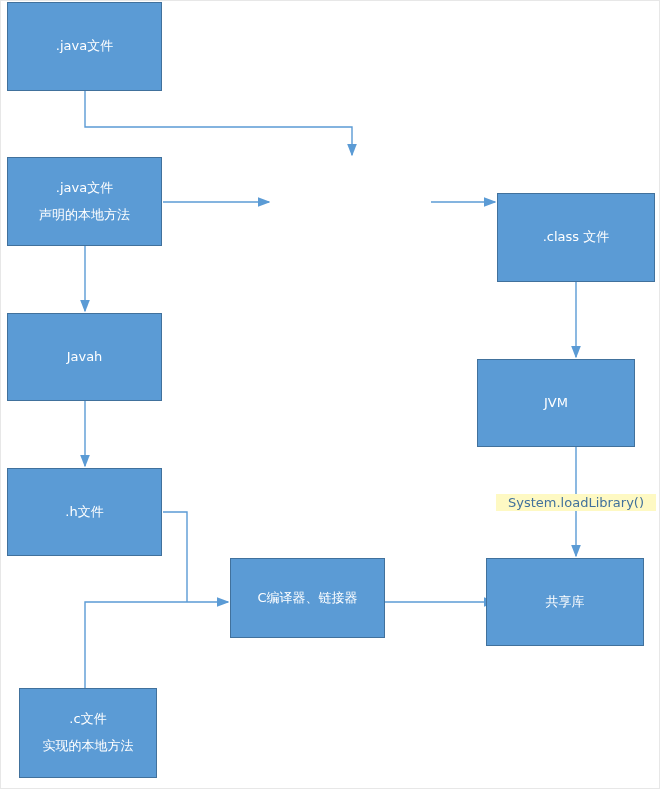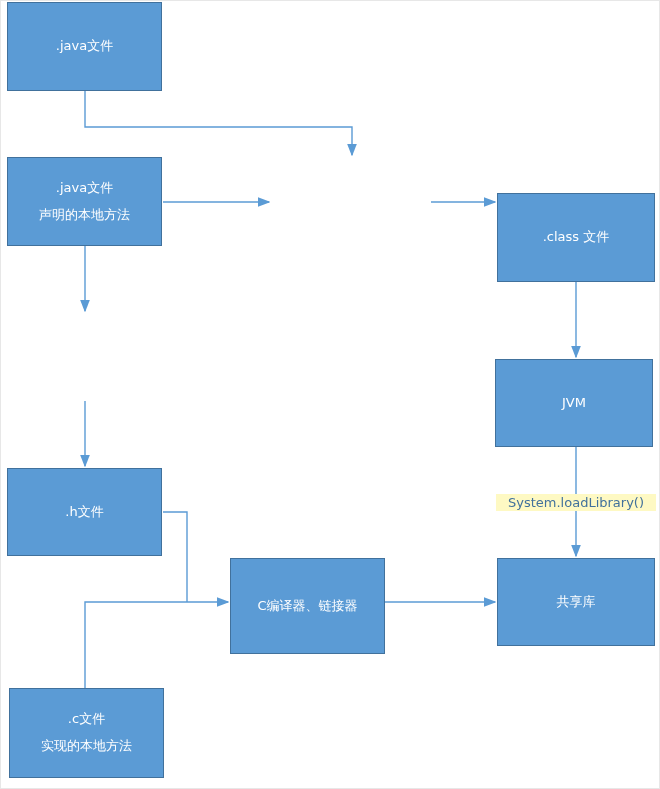--- a/index.html
+++ b/index.html
@@ -77,27 +77,28 @@
   </svg>
 
   <div class="node" style="left:7px;   top:2px;   width:155px; height:89px;">.java文件</div>
 
   <div class="node" style="left:7px;   top:157px; width:155px; height:89px;">.java文件
 声明的本地方法</div>
 
 
   <div class="node" style="left:497px; top:157px; width:158px; height:89px;margin-top:36px;">.class 文件</div>
 
+  <div class="node" style="left:7px;   top:313px; width:155px; height:88px;">Javah</div>
 
-  <div class="node" style="left:495px; top:359px; width:158px; height:88px;">JVM</div>
+  <div class="node" style="left:477px; top:359px; width:158px; height:88px;">JVM</div>
 
   <div class="node" style="left:7px;   top:468px; width:155px; height:88px;">.h文件</div>
 
-  <div class="node" style="left:230px; top:558px; width:155px; height:96px;">C编译器、链接器</div>
+  <div class="node" style="left:230px; top:558px; width:155px; height:80px;">C编译器、链接器</div>
 
-  <div class="node" style="left:497px; top:558px; width:158px; height:88px;">共享库</div>
+  <div class="node" style="left:486px; top:558px; width:158px; height:88px;">共享库</div>
 
-  <div class="node" style="left:9px;   top:688px; width:155px; height:90px;">.c文件
+  <div class="node" style="left:19px;   top:688px; width:138px; height:90px;">.c文件
 实现的本地方法</div>
 
   <div class="annotation">System.loadLibrary()</div>
 
 </div>
 
 </body></html>

